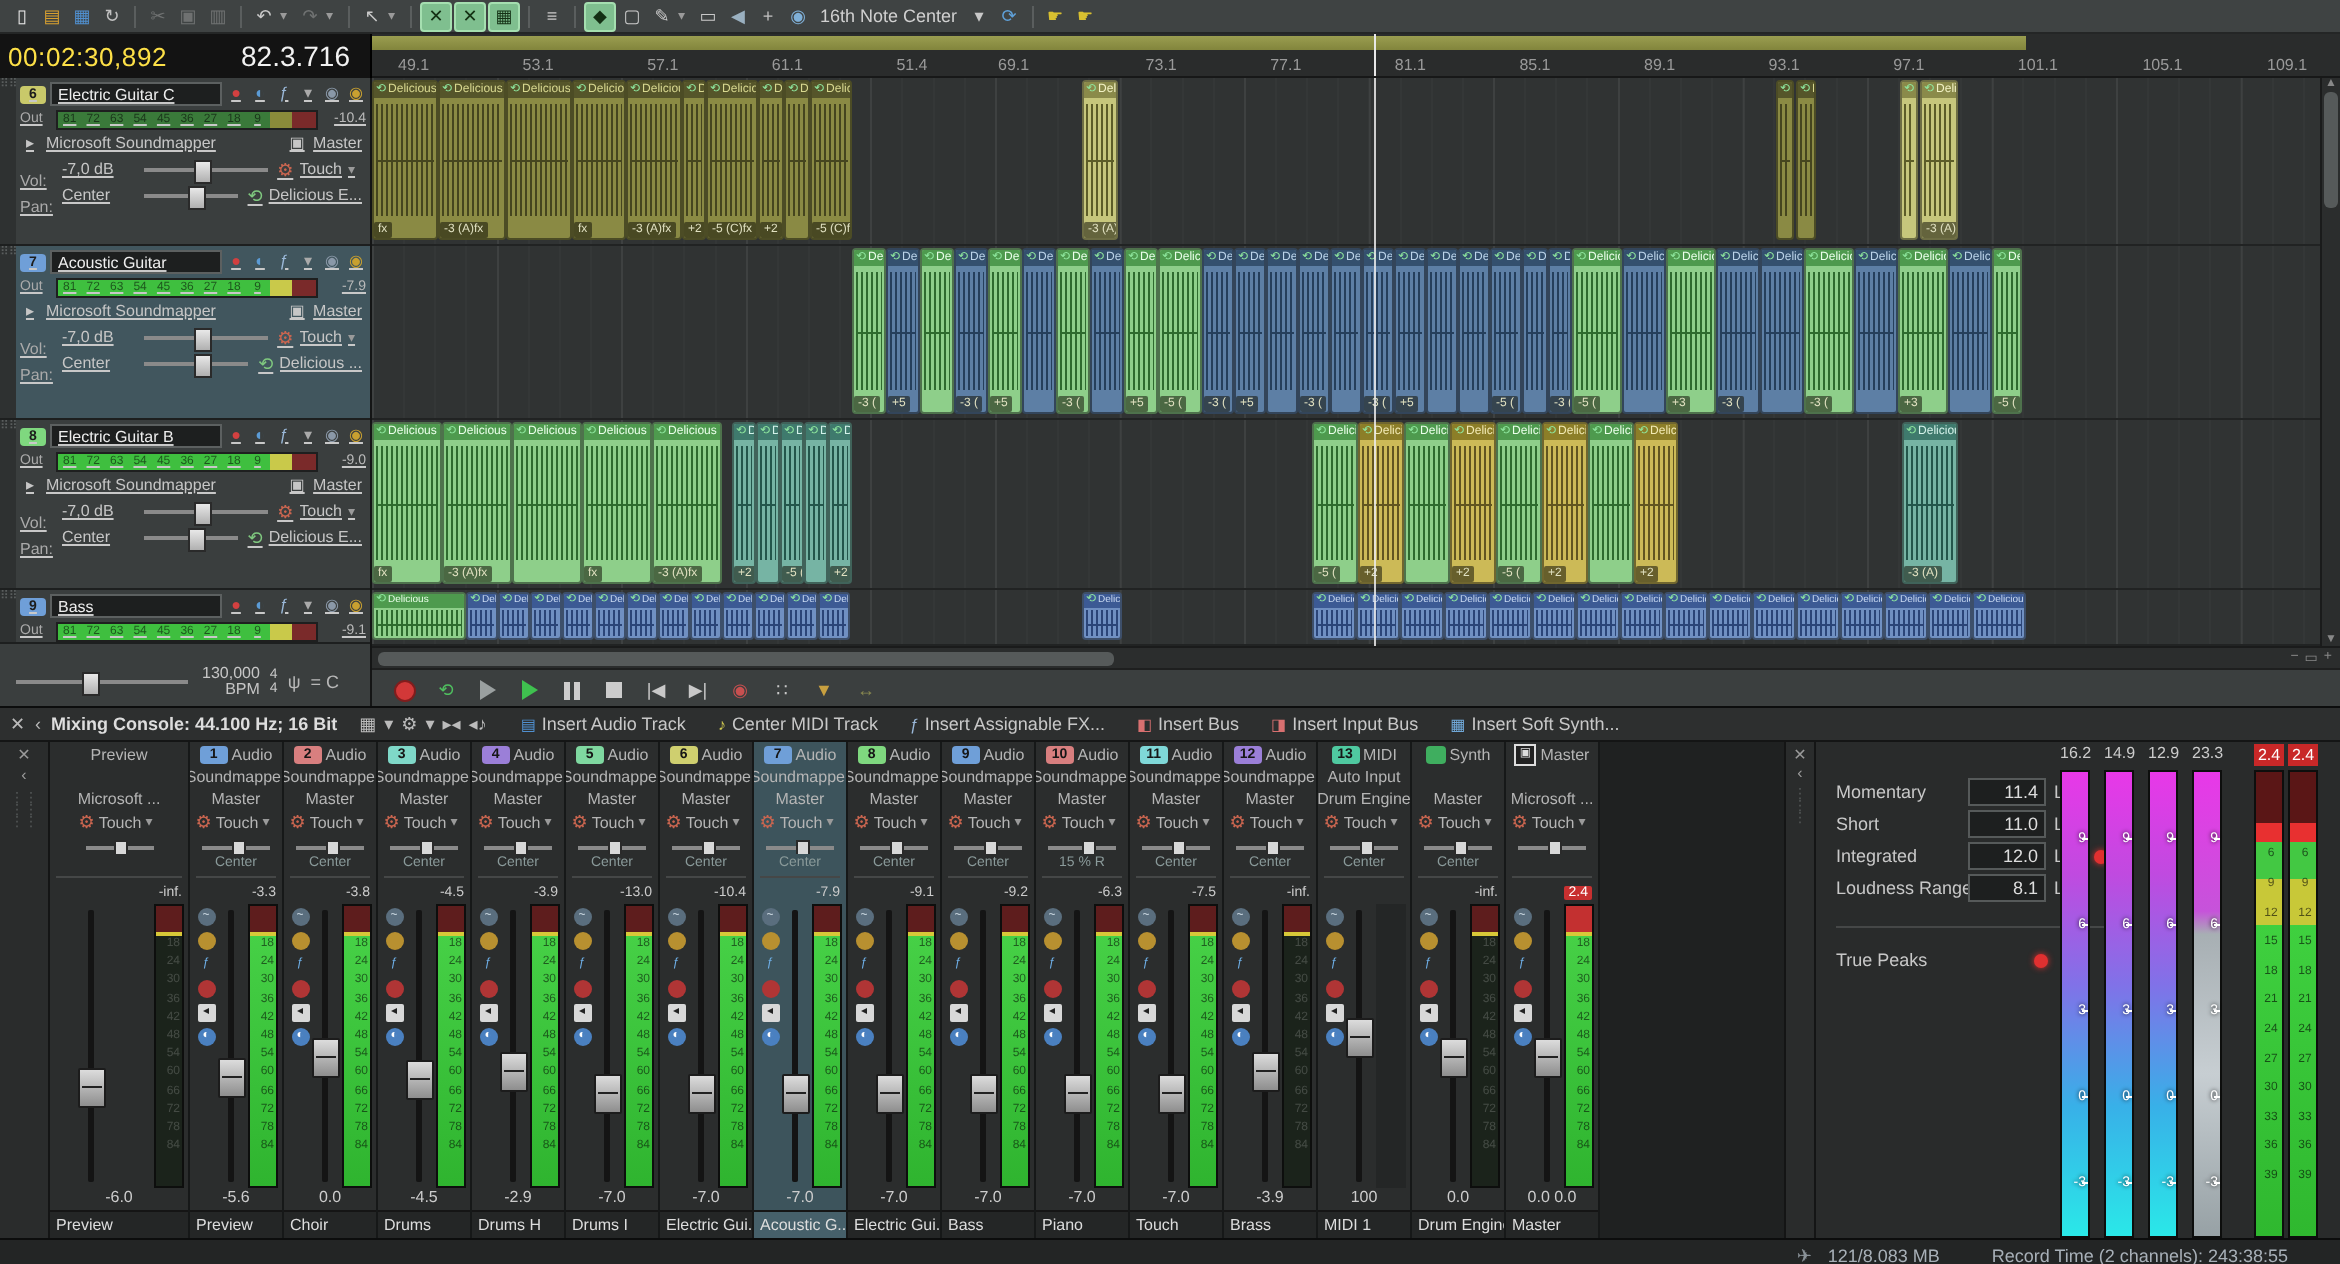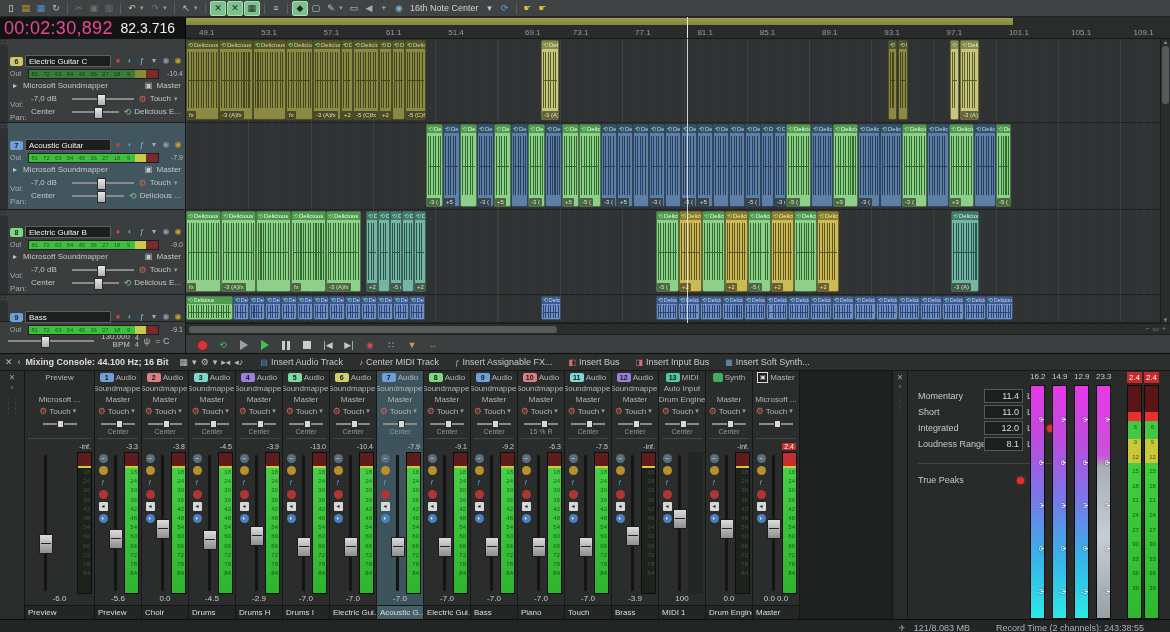--- a/index.html
+++ b/index.html
@@ -11,31 +11,31 @@
   .tbi{min-width:14px;height:13px;display:flex;align-items:center;justify-content:center;font-size:9px;color:#c8c8c8;border-radius:2px;cursor:default;}
   .tbi.hl{background:#7fbf8f;color:#143014;border:1px solid #a5dfb0;}
   .tbi.dim{opacity:.35;}
   .tbdd{font-size:7px;color:#9a9a9a;width:7px;}
   .tbsep{width:1px;height:11px;background:#5a5e5e;margin:0 3px;}
   .swing{font-size:9px;color:#d0d0d0;padding:0 3px;white-space:nowrap;}
 
   
   .hdr{height:22px;display:flex;flex:none;}
   .timebox{width:185px;background:#131313;display:flex;align-items:center;flex:none;border-right:1px solid #000;}
-  .smpte{font-size:18px;color:#ec4899;padding-left:4px;letter-spacing:.3px;}
+  .smpte{font-size:13px;color:#fde047;padding-left:4px;letter-spacing:.3px;}
   .mbt{font-size:14px;color:#f2f2f2;margin-left:auto;padding-right:10px;}
   .ruler{flex:1;position:relative;background:#2a2c2c;border-bottom:1px solid #171818;overflow:hidden;}
   .projbar{position:absolute;left:0;top:1px;height:7px;width:827px;background:linear-gradient(#9a9d50,#82853c);}
   .tick{position:absolute;bottom:1px;font-size:8px;color:#9a9a9a;white-space:nowrap;}
   .ruler-ph{position:absolute;left:501px;top:0;bottom:0;width:1px;background:#e8e8e8;}
 
   
   .main{display:flex;height:314px;flex:none;}
   .tracks{width:185px;background:#3a3e3e;flex:none;display:flex;flex-direction:column;border-right:1px solid #141515;}
-  .track{position:relative;border-bottom:1px solid #1d1f1f;padding:15px 2px 0 10px;box-sizing:border-box;flex:none;}
+  .track{position:relative;border-bottom:1px solid #1d1f1f;padding:1px 2px 0 10px;box-sizing:border-box;flex:none;text-decoration:underline;}
   .track.sel{background:#41565e;}
   .tgrip{position:absolute;left:0;top:0;bottom:0;width:8px;background:#2e3131;color:#5a5e5e;font-size:6px;line-height:5px;overflow:hidden;text-align:center;}
   .trow1{display:flex;align-items:center;gap:2px;height:14px;}
   .badge{width:13px;height:9px;border-radius:2px;font-size:7px;font-weight:bold;color:#1c1c1c;display:flex;align-items:center;justify-content:center;flex:none;}
   .tname{flex:1;height:10px;background:#1d1f1f;border:1px solid #5c6060;font-size:8px;color:#eee;padding:0 3px;display:flex;align-items:center;overflow:hidden;white-space:nowrap;}
   .ticn{font-size:8px;width:10px;text-align:center;flex:none;line-height:10px;}
   .mrow{display:flex;align-items:center;height:11px;gap:2px;font-size:7px;color:#aaa;}
   .mout{width:16px;flex:none;}
   .tmeter{flex:1;display:flex;height:8px;border:1px solid #1e1f1f;overflow:hidden;}
   .mseg{flex:1;font-size:6px;color:rgba(0,0,0,.55);text-align:center;line-height:8px;overflow:hidden;}
@@ -208,21 +208,21 @@
       <span class="mbt">82.3.716</span>
     </div>
     <div class="ruler" id="ruler">
       <div class="projbar"></div>
       <div class="ruler-ph"></div>
     <span class="tick" style="left: 13px;">49.1</span>
         <span class="tick" style="left: 75.3px;">53.1</span>
         <span class="tick" style="left: 137.6px;">57.1</span>
         <span class="tick" style="left: 199.9px;">61.1</span>
         <span class="tick" style="left: 262.2px;">51.4</span>
-        <span class="tick" style="left: 339px;">69.1</span>
+        <span class="tick" style="left: 313px;">69.1</span>
         <span class="tick" style="left: 386.8px;">73.1</span>
         <span class="tick" style="left: 449.1px;">77.1</span>
         <span class="tick" style="left: 511.4px;">81.1</span>
         <span class="tick" style="left: 573.7px;">85.1</span>
         <span class="tick" style="left: 636px;">89.1</span>
         <span class="tick" style="left: 698.3px;">93.1</span>
         <span class="tick" style="left: 760.6px;">97.1</span>
         <span class="tick" style="left: 822.9px;">101.1</span>
         <span class="tick" style="left: 885.2px;">105.1</span>
         <span class="tick" style="left: 947.5px;">109.1</span>

